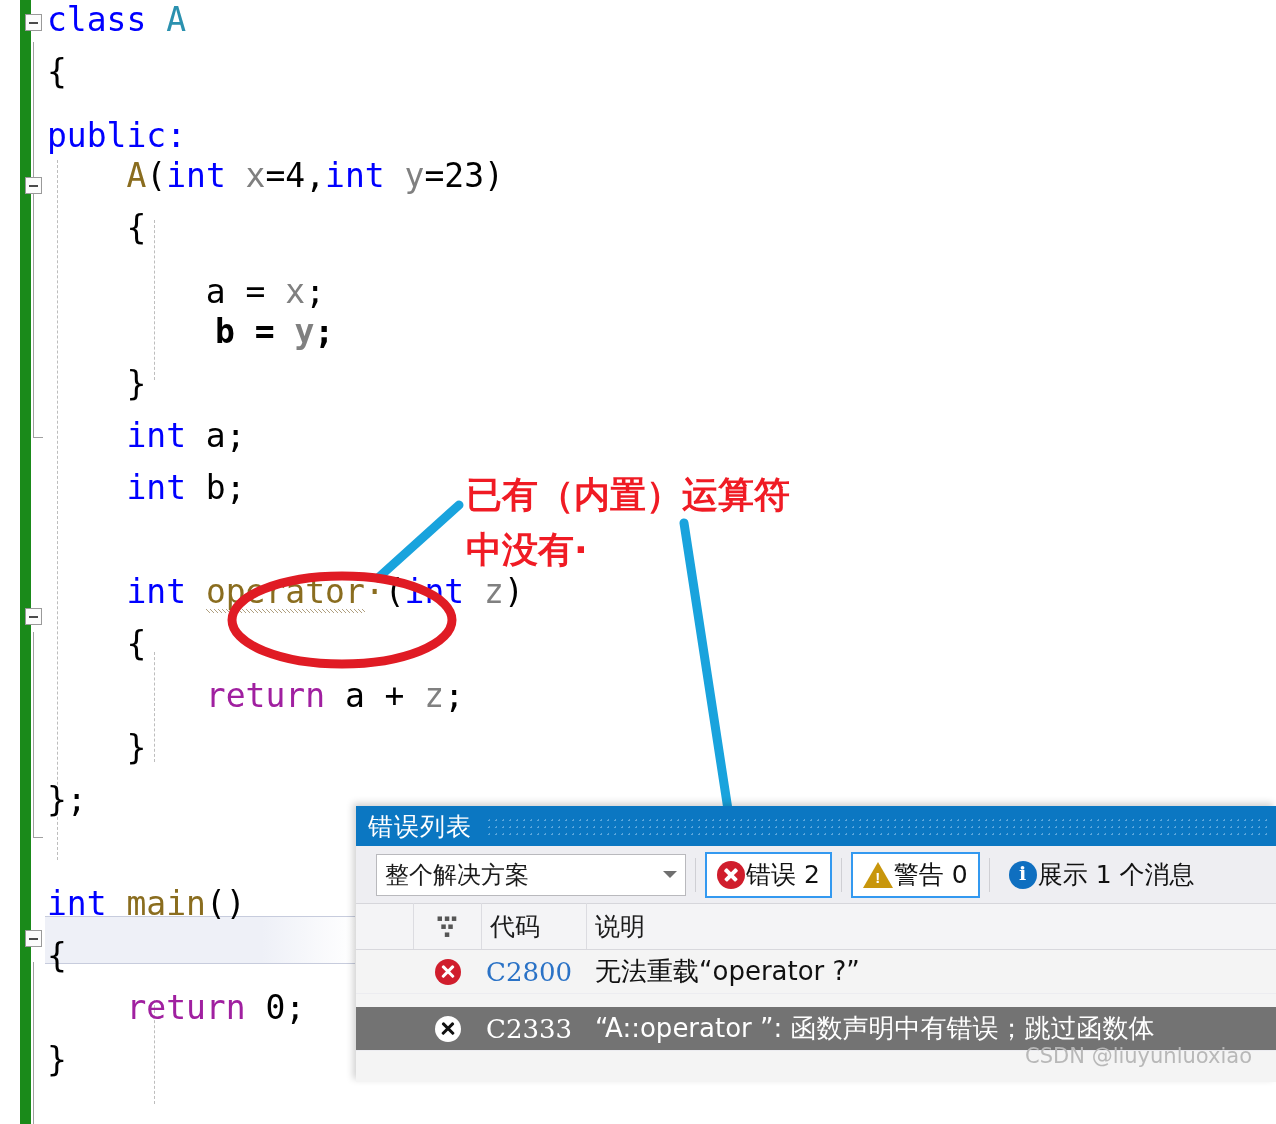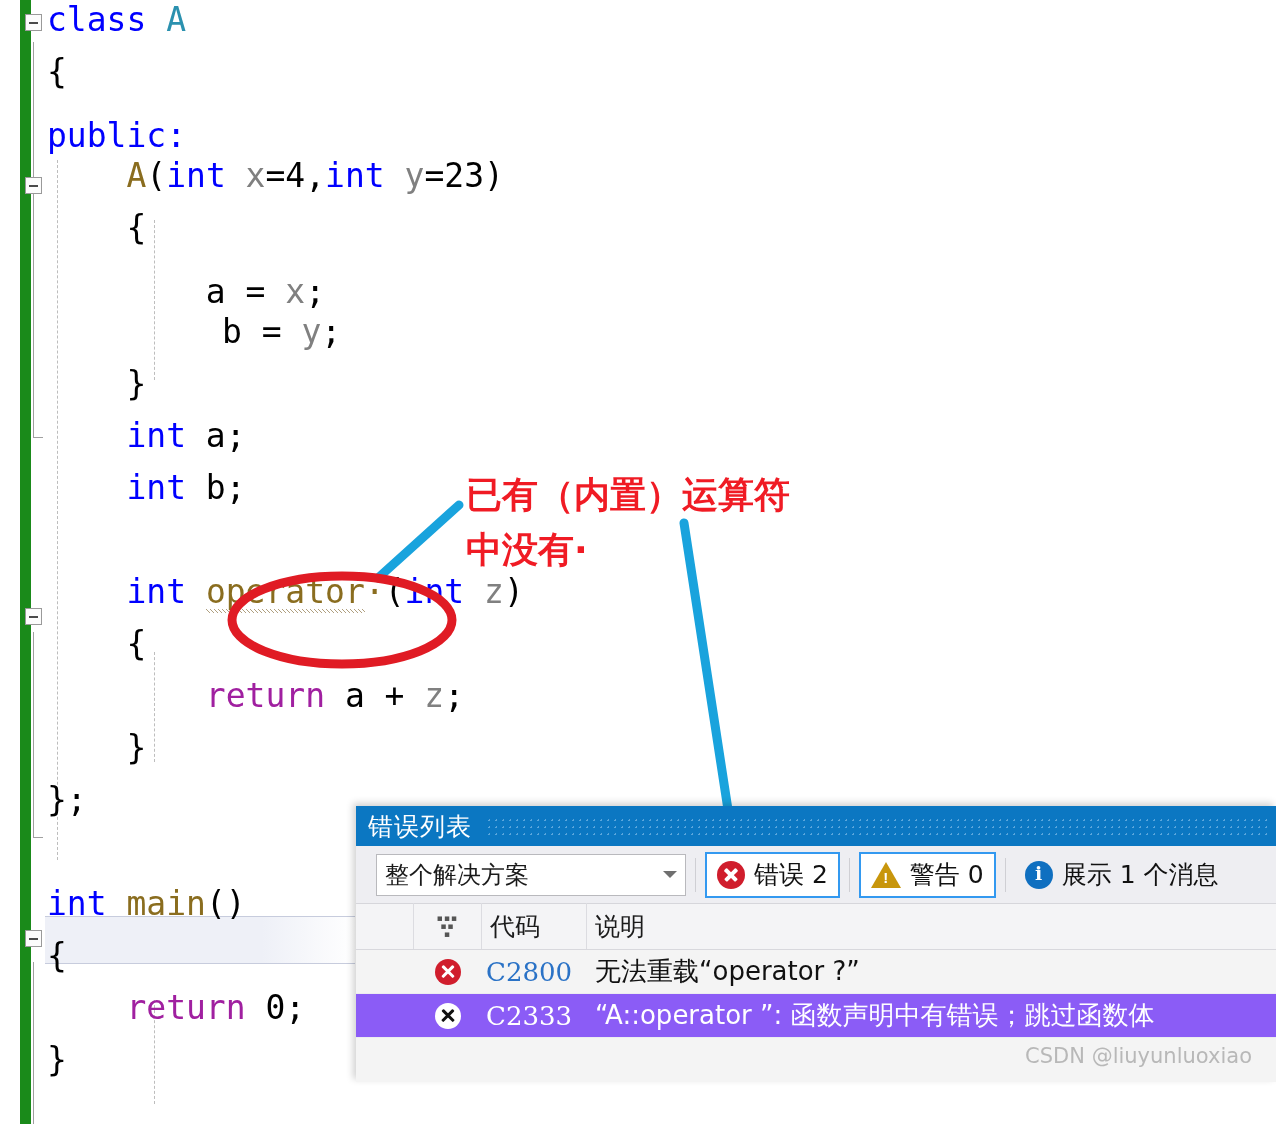--- a/index.html
+++ b/index.html
@@ -108,21 +108,21 @@
   }
   .combo{
     width:310px;height:42px;background:#ffffff;border:1px solid #b9b9bd;
     display:flex;align-items:center;justify-content:space-between;
     padding:0 8px;box-sizing:border-box;margin-left:14px;
   }
   .combo-text{font-size:24px;color:#1a1a1a;font-family:"DejaVu Sans","Liberation Sans",sans-serif;}
   .caret{width:0;height:0;border-left:7px solid transparent;border-right:7px solid transparent;border-top:7px solid #6f6f6f;}
   .tb-sep{width:1px;height:34px;background:#cfcfd4;margin:0 9px;}
   .tb-btn{
-    display:flex;align-items:center;gap:9px;height:46px;padding:0 10px;
+    display:flex;align-items:center;gap:1px;height:46px;padding:0 10px;
     box-sizing:border-box;
   }
   .tb-btn.sel{border:2px solid #3399f0;background:#ffffff;}
   .tb-label{font-size:25px;color:#111;white-space:nowrap;font-family:"DejaVu Sans","Liberation Sans",sans-serif;}
   .ico-err{
     width:28px;height:28px;border-radius:50%;background:#d01d2c;position:relative;flex:0 0 auto;
   }
   .ico-err::before,.ico-err::after{
     content:"";position:absolute;left:6px;top:12.5px;width:16px;height:3.5px;background:#fff;border-radius:1px;
   }
@@ -155,21 +155,21 @@
   }
   .gh-blank{width:58px;}
   .gh-icons{width:68px;font-size:9px;color:#555;letter-spacing:1px;line-height:8px;text-align:center;}
   .gh-code{width:105px;justify-content:flex-start;padding-left:8px;}
   .gh-desc{flex:1;justify-content:flex-start;padding-left:8px;border-right:none;}
 
   .grid-row{
     height:44px;display:flex;align-items:center;box-sizing:border-box;
     border-bottom:1px solid #ececf0;
   }
-  .grid-row.selected{background:#8b5cf6;}
+  .grid-row.selected{background:#737373;margin-top:13px;}
   .gr-blank{width:58px;}
   .gr-icon{width:68px;display:flex;align-items:center;justify-content:center;}
   .gr-code{
     width:105px;font-size:26px;color:#2a72c6;padding-left:4px;box-sizing:border-box;
     font-family:"DejaVu Serif","Liberation Serif",serif;
   }
   .grid-row.selected .gr-code{color:#ffffff;}
   .gr-desc{
     flex:1;font-size:26px;color:#111;padding-left:8px;box-sizing:border-box;white-space:nowrap;
     font-family:"DejaVu Sans","Liberation Sans",sans-serif;
@@ -221,21 +221,21 @@
 
   <div class="main-hl" style="left:45px;top:916px;width:310px;height:48px;"></div>
 
   <div id="code-lines">
       <div class="code-line" style="left: 47px; top: -6px;"><span class="kw">class </span><span class="type-c">A</span></div>
       <div class="code-line" style="left: 47px; top: 46px;"><span class="plain">{</span></div>
       <div class="code-line" style="left: 47px; top: 98px; margin-top: 12px;"><span class="kw">public:</span></div>
       <div class="code-line" style="left: 126.4px; top: 150px;"><span class="fn">A</span><span class="plain">(</span><span class="kw">int</span><span class="var"> x</span><span class="plain">=4,</span><span class="kw">int</span><span class="var"> y</span><span class="plain">=23)</span></div>
       <div class="code-line" style="left: 126.4px; top: 202px;"><span class="plain">{</span></div>
       <div class="code-line" style="left: 205.8px; top: 254px; margin-top: 12px;"><span class="plain">a = </span><span class="var">x</span><span class="plain">;</span></div>
-      <div class="code-line" style="left: 222px; top: 306px;"><span class="plain">b = </span><span class="var">y</span><span class="plain">;</span></div>
+      <div class="code-line" style="left: 215px; top: 306px; font-weight: bold;"><span class="plain">b = </span><span class="var">y</span><span class="plain">;</span></div>
       <div class="code-line" style="left: 126.4px; top: 358px;"><span class="plain">}</span></div>
       <div class="code-line" style="left: 126.4px; top: 410px;"><span class="kw">int</span><span class="plain"> a;</span></div>
       <div class="code-line" style="left: 126.4px; top: 462px;"><span class="kw">int</span><span class="plain"> b;</span></div>
       <div class="code-line" style="left: 47px; top: 514px;"></div>
       <div class="code-line" style="left: 126.4px; top: 566px;"><span class="kw">int</span><span class="plain"> </span><span class="fn squiggle">operator</span><span class="fn">·</span><span class="plain">(</span><span class="kw">int</span><span class="var"> z</span><span class="plain">)</span></div>
       <div class="code-line" style="left: 126.4px; top: 618px;"><span class="plain">{</span></div>
       <div class="code-line" style="left: 205.8px; top: 670px;"><span class="ret">return</span><span class="plain"> a + </span><span class="var">z</span><span class="plain">;</span></div>
       <div class="code-line" style="left: 126.4px; top: 722px;"><span class="plain">}</span></div>
       <div class="code-line" style="left: 47px; top: 774px;"><span class="plain">};</span></div>
       <div class="code-line" style="left: 47px; top: 826px;"></div>

